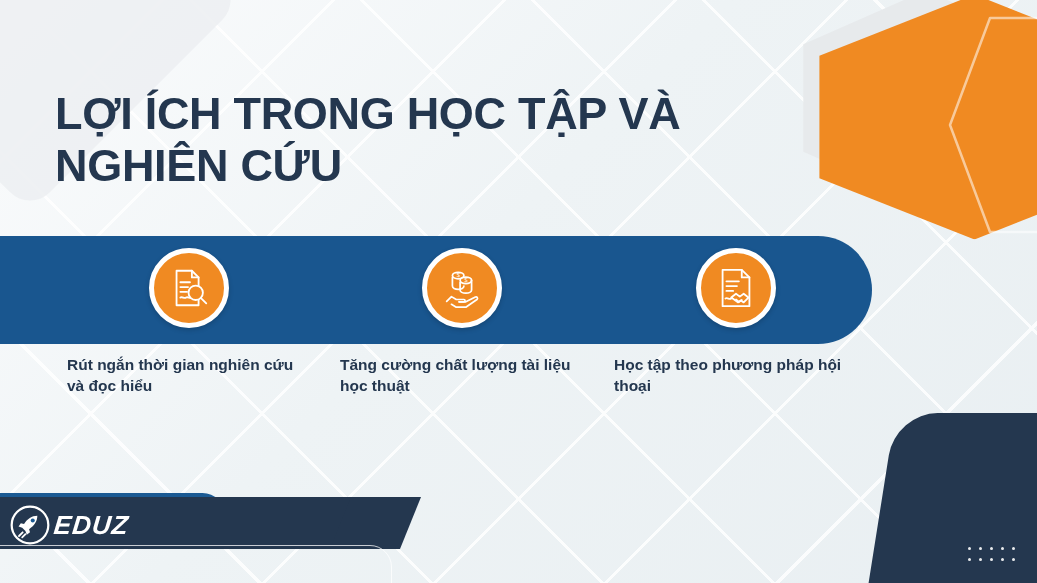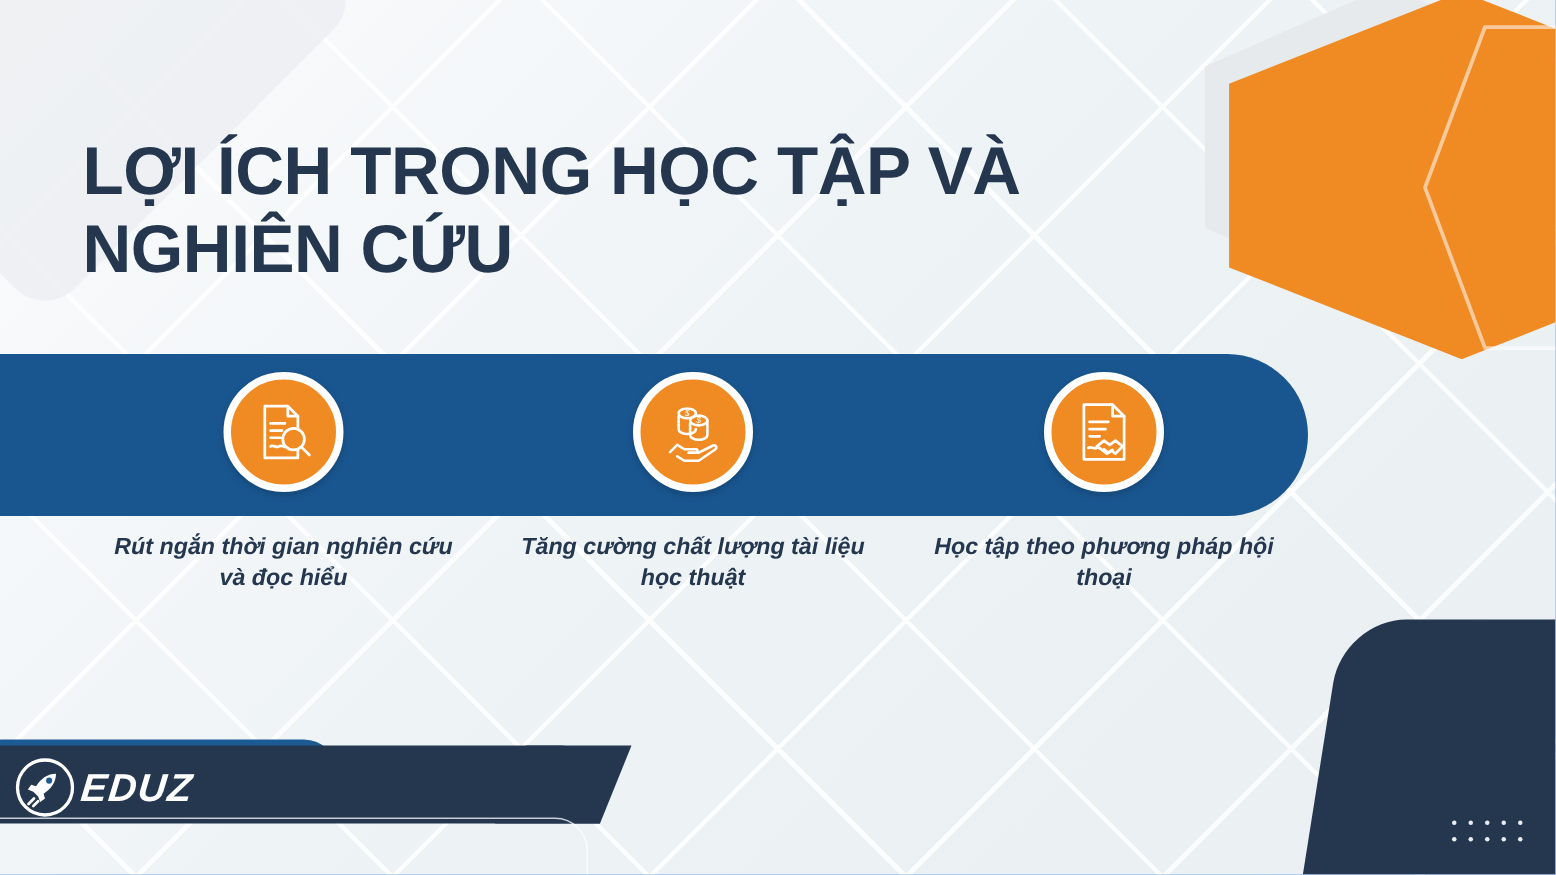--- a/index.html
+++ b/index.html
@@ -6,21 +6,21 @@
     margin: 0;
     padding: 0;
     background: #ffffff;
   }
   .slide {
     position: relative;
     width: 1037px;
     height: 583px;
     overflow: hidden;
     font-family: "Liberation Sans", sans-serif;
-    background: #3b82f6;
+    background: #d946ef;
   }
 
   
   .bg-base {
     position: absolute;
     inset: 0;
     background:
       linear-gradient(135deg, #fbfcfd 0%, #eef3f5 45%, #e9eff2 100%);
   }
   .bg-cross {
@@ -137,22 +137,20 @@
     left: 0;
     top: 236px;
     width: 900px;
     height: 180px;
     z-index: 4;
   }
   .feature {
     position: absolute;
     top: 0;
     width: 280px;
-    text-align: center;
-    font-style: italic;
   }
   .f1 { left: 49px; }
   .f2 { left: 322px; }
   .f3 { left: 596px; }
 
   .icon-wrap {
     width: 80px;
     height: 80px;
     margin: 12px auto 0;
     border-radius: 50%;

